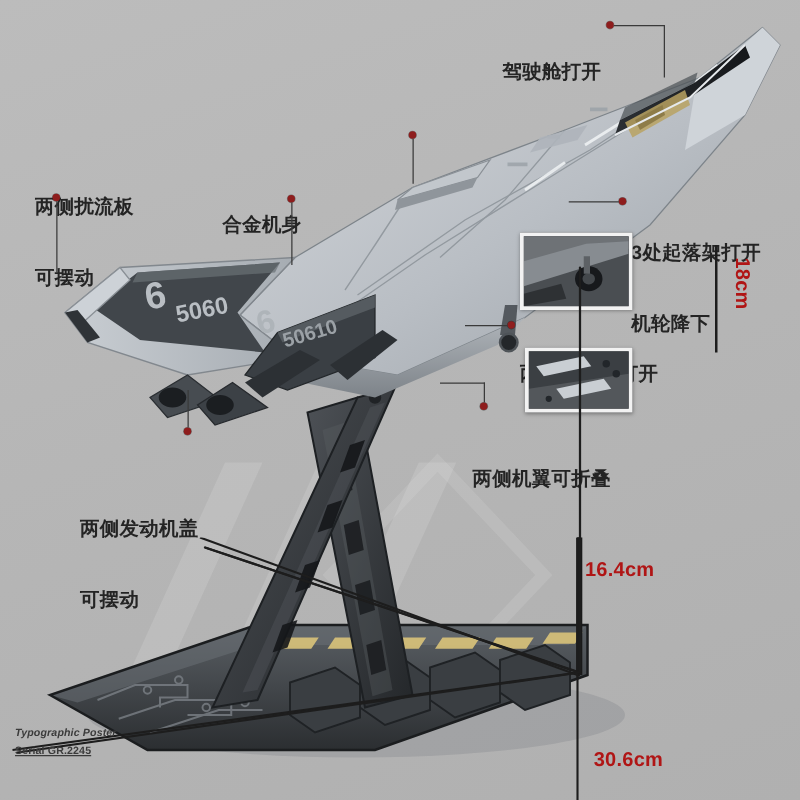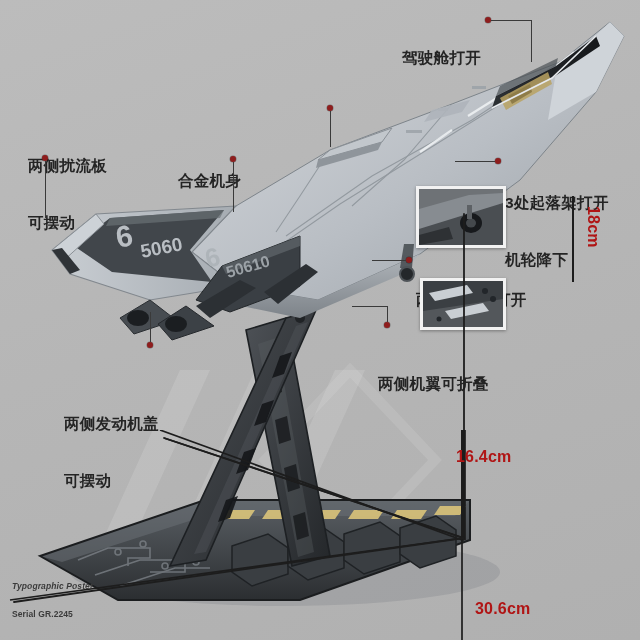--- a/index.html
+++ b/index.html
@@ -415,19 +415,19 @@
   </svg>
 
   <svg class="art" style="left:0;top:0;width:640px;height:640px;">
     <g stroke="#1d1d1d" stroke-width="1.8" fill="none" stroke-linecap="round">
       <path d="M464 214 L464 538"></path>
       <path d="M464 538 L164 438"></path>
       <path d="M464 538 L14 602"></path>
     </g>
   </svg>
 
-  <div class="dim" style="left:456px;top:448px;">16.4cm</div>
+  <div class="dim" style="left:468px;top:448px;">16.4cm</div>
   <div class="dim" style="left:452px;top:600px;margin-left:23px;">30.6cm</div>
 
   <div class="foot" style="top:580px;font-style:italic;">Typographic Poster</div>
-  <div class="foot" style="top:608px;">Serial GR.2245</div>
+  <div class="foot" style="top:594px;text-decoration:underline;">Serial GR.2245</div>
 
 </div>
 
 </body></html>

